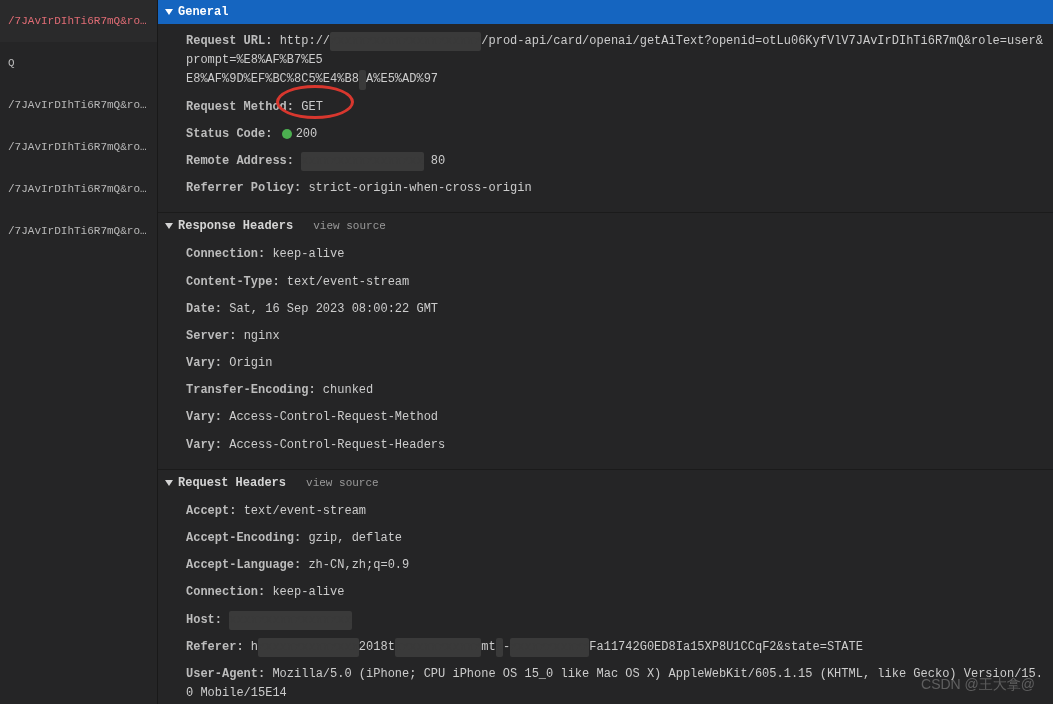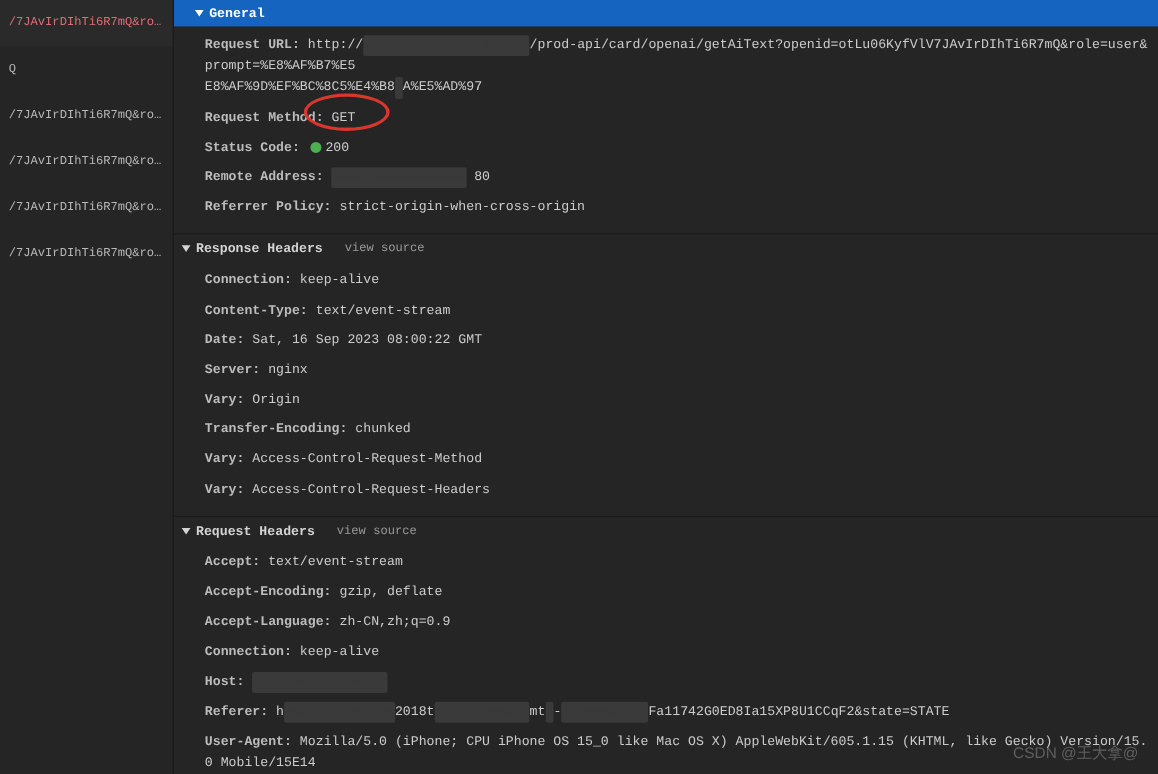--- a/index.html
+++ b/index.html
@@ -45,21 +45,21 @@
     align-items: center;
     gap: 6px;
     padding: 4px 8px;
     cursor: pointer;
     font-weight: bold;
     color: #d4d4d4;
   }
   .section-header.banner {
     background: #1565c0;
     color: #ffffff;
-    padding: 5px 20px;
+    padding: 5px 8px;
   }
   .section-header .view-src {
     margin-left: 14px;
     font-weight: normal;
     color: #999999;
     font-size: 11px;
   }
   .tri {
     width: 0; height: 0;
     border-top: 4px solid transparent;

